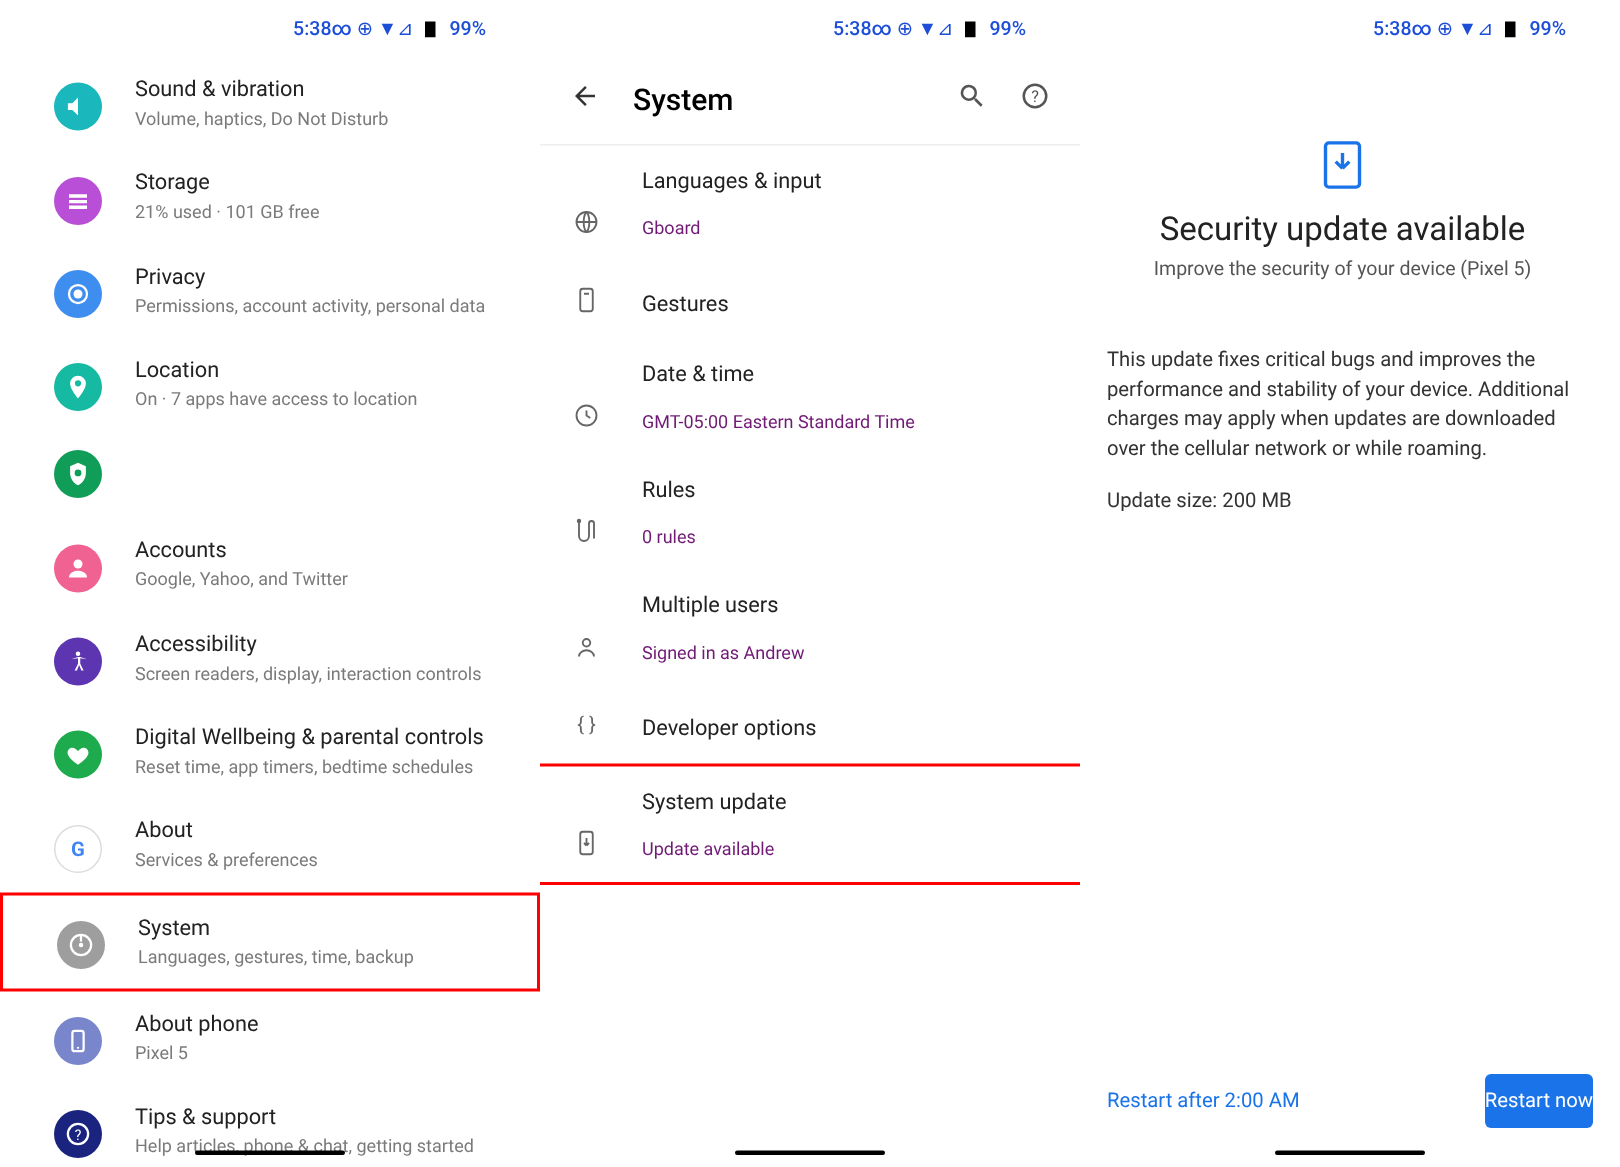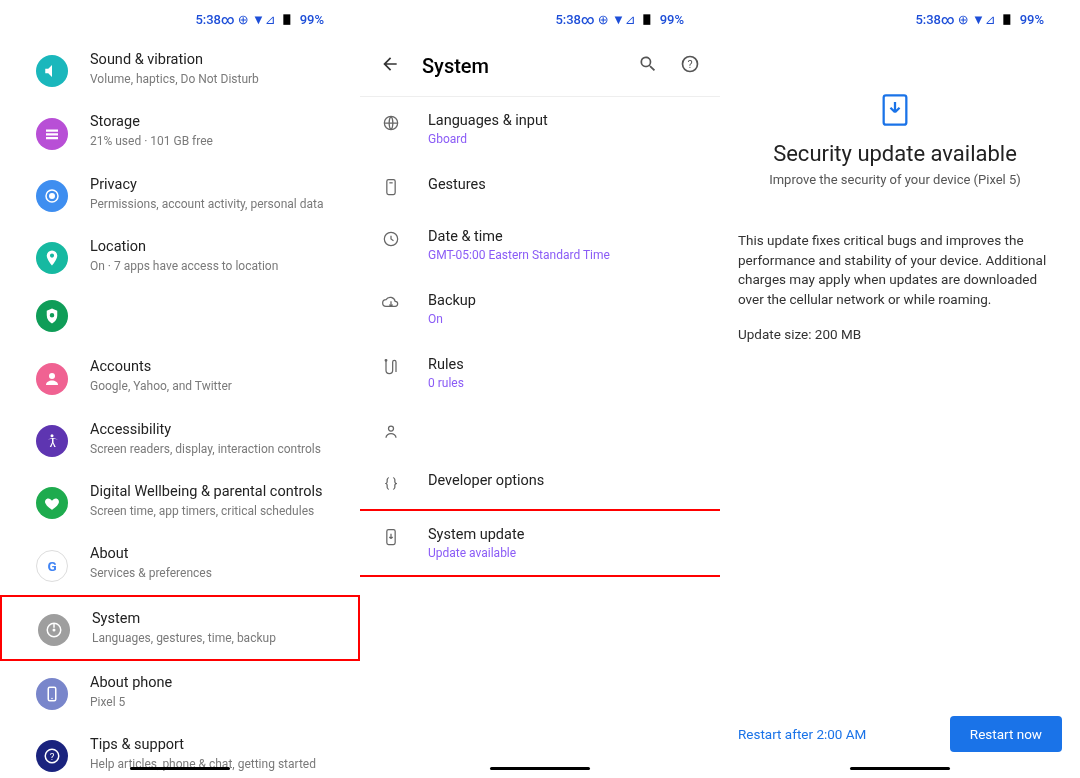--- a/index.html
+++ b/index.html
@@ -15,37 +15,37 @@
 .icon-circle svg{width:18px;height:18px;fill:#fff}
 .item-text .title{font-size:14.5px;color:#222;line-height:1.25}
 .item-text .sub{font-size:12px;color:#7a7a7a;line-height:1.35;margin-top:2px}
 .redbox{border:2.5px solid #ff0000}
 
 .header{display:flex;align-items:center;padding:16px 20px 18px 20px;border-bottom:1px solid #eee}
 .header .back{margin-right:22px;cursor:pointer}
 .header .title{font-size:20px;font-weight:500;flex:1}
 .header .hicons{display:flex;gap:22px}
 .header svg{width:20px;height:20px;fill:#555}
-.row{display:flex;align-items:flex-start;padding:15px 20px;cursor:pointer}
+.row{display:flex;align-items:flex-end;padding:15px 20px;cursor:pointer}
 .row-icon{width:22px;height:22px;margin-right:26px;display:flex;align-items:center;justify-content:center;color:#666}
 .row-icon svg{width:20px;height:20px;fill:none;stroke:#666;stroke-width:1.5}
 .row-text .title{font-size:14.5px;color:#222}
-.row-text .sub{font-size:12px;color:#8b5cf6;margin-top:3px}
+.row-text .sub{font-size:12px;color:#701a75;margin-top:16px}
 .redbox2{border:2.5px solid #ff0000;border-top-width:2.5px;margin-left:-2px;margin-right:-2px}
 
 .update-wrap{padding:55px 28px 0 18px;text-align:center}
 .dl-icon{width:28px;height:34px;margin:0 auto 14px auto;display:flex;align-items:center;justify-content:center}
 .dl-icon svg{width:28px;height:34px}
 .update-title{font-size:22px;color:#222;margin-bottom:6px}
 .update-sub{font-size:13px;color:#555}
 .update-body{text-align:left;padding:44px 18px 0 18px;font-size:13.5px;color:#333;line-height:1.45}
 .update-size{margin-top:16px}
 .footer{position:absolute;bottom:26px;left:0;right:0;display:flex;align-items:center;justify-content:space-between;padding:0 18px}
 .footer .later{color:#1a73e8;font-size:13.5px;cursor:pointer}
-.footer .restart{background:#1a73e8;color:#fff;padding:10px 20px;border-radius:4px;font-size:13.5px;cursor:pointer;border:none}
+.footer .restart{background:#1a73e8;color:#fff;padding:10px 0;border-radius:4px;font-size:13.5px;cursor:pointer;border:none}
 </style>
 </head>
 <body>
 
 <div class="panel">
   <div class="statusbar">
     <span>5:38</span>
     <div class="status-right">
       <span>∞ ⊕ ▼⊿</span>
       <svg viewBox="0 0 24 24">
@@ -132,21 +132,21 @@
         </div>
       </div>
       <div class="list-item">
         <div class="icon-circle" style="background:#1eab4e;">
           <svg viewBox="0 0 24 24">
             <path d="M12 21s-7-4-9-9c-1-3 1-6 4-6 2 0 4 2 5 3 1-1 3-3 5-3 3 0 5 3 4 6-2 5-9 9-9 9z" fill="#fff"></path>
           </svg>
         </div>
         <div class="item-text">
           <div class="title">Digital Wellbeing &amp; parental controls</div>
-          <div class="sub">Screen time, app timers, critical schedules</div>
+          <div class="sub">Reset time, app timers, bedtime schedules</div>
         </div>
       </div>
       <div class="list-item">
         <div class="icon-circle" style="background:#ffffff;border:1px solid #ddd">
           <svg viewBox="0 0 24 24">
             <text x="12" y="18" text-anchor="middle" font-size="18" font-weight="bold" fill="#4285f4">G</text>
           </svg>
         </div>
         <div class="item-text">
           <div class="title">About</div>
@@ -254,47 +254,39 @@
           </svg>
         </div>
         <div class="row-text">
           <div class="title">Date &amp; time</div>
           <div class="sub">GMT-05:00 Eastern Standard Time</div>
         </div>
       </div>
       <div class="row">
         <div class="row-icon">
           <svg viewBox="0 0 24 24">
-            <path d="M6 16a4 4 0 010-8 6 6 0 0111 2 3 3 0 010 6H6z"></path>
-            <path d="M12 10v6m0 0l-2-2m2 2l2-2"></path>
-          </svg>
-        </div>
-        <div class="row-text">
-          <div class="title">Backup</div>
-          <div class="sub">On</div>
-        </div>
-      </div>
-      <div class="row">
-        <div class="row-icon">
-          <svg viewBox="0 0 24 24">
             <path d="M6 4v12a4 4 0 008 0V6a2 2 0 014 0v12"></path>
             <circle cx="6" cy="4" r="1" fill="#666"></circle>
           </svg>
         </div>
         <div class="row-text">
           <div class="title">Rules</div>
           <div class="sub">0 rules</div>
         </div>
       </div>
       <div class="row">
         <div class="row-icon">
           <svg viewBox="0 0 24 24">
             <circle cx="12" cy="9" r="3"></circle>
             <path d="M6 20c0-3 3-5 6-5s6 2 6 5"></path>
           </svg>
+        </div>
+        <div class="row-text">
+          <div class="title">Multiple users</div>
+          <div class="sub">Signed in as Andrew</div>
         </div>
       </div>
       <div class="row">
         <div class="row-icon">
           <svg viewBox="0 0 24 24">
             <text x="12" y="17" text-anchor="middle" font-size="16" fill="#666" stroke="none">{ }</text>
           </svg>
         </div>
         <div class="row-text">
           <div class="title">Developer options</div>

